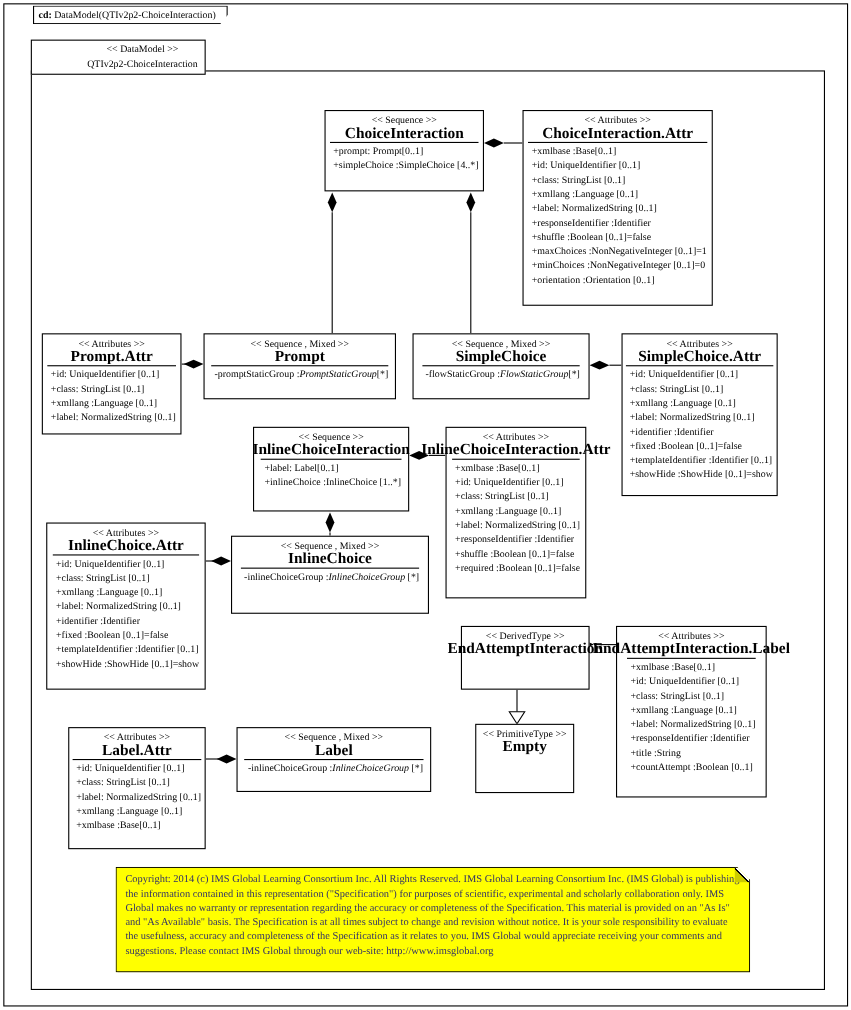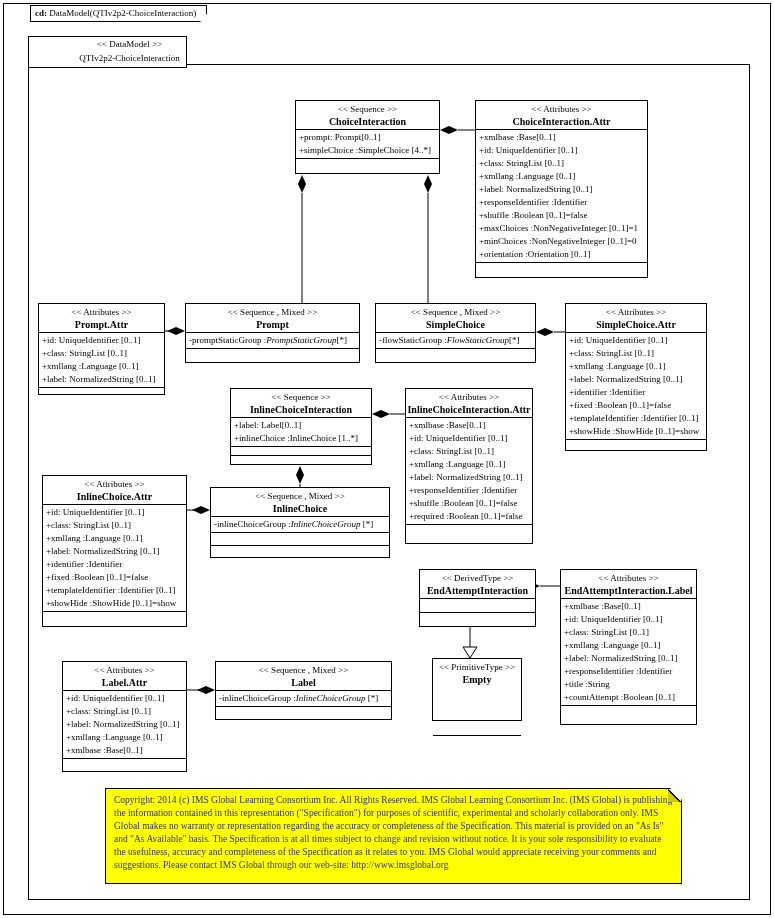--- a/index.html
+++ b/index.html
@@ -7,24 +7,24 @@
           font-family:"Liberation Serif","DejaVu Serif",serif;color:#000;}
   .outer-border{position:absolute;left:3px;top:3px;width:766px;height:910px;border:1px solid #000;}
   .frame-tab{position:absolute;left:30px;top:5px;height:15px;padding:0 10px 0 4px;background:#fff;
              border:1px solid #000;font-size:9px;line-height:14px;white-space:nowrap;
              clip-path:polygon(0 0,100% 0,100% 50%,96% 100%,0 100%);z-index:5;}
   .frame-tab b{font-weight:bold;}
   .inner-frame{position:absolute;left:28px;top:64px;width:720px;height:834px;border:1px solid #000;}
   .model-box{position:absolute;left:28px;top:36px;width:113px;height:30px;border:1px solid #000;
              background:#fff;z-index:4;text-align:center;font-size:9px;line-height:14px;padding-left:44px;}
   .cls{position:absolute;border:1px solid #000;background:#fff;display:flex;flex-direction:column;
-       z-index:3;box-sizing:border-box;}
+       z-index:3;box-sizing:border-box;align-items:center;}
   .hd{text-align:center;padding:2px 1px 1px 1px;}
   .st{font-size:9px;line-height:12px;white-space:nowrap;overflow:hidden;}
-  .nm{font-size:10px;line-height:13px;font-weight:bold;white-space:nowrap;overflow:hidden;}
+  .nm{font-size:14px;line-height:13px;font-weight:bold;white-space:nowrap;overflow:hidden;}
   .at{border-top:1px solid #000;padding:1px 0 1px 0;}
   .attr-line{font-size:9px;line-height:13px;padding-left:3px;white-space:nowrap;overflow:hidden;}
   .attr-line em{font-style:italic;}
   .emp{border-top:1px solid #000;flex:1;min-height:8px;}
   svg.connectors{position:absolute;left:0;top:0;z-index:2;pointer-events:none;}
   .note{position:absolute;left:105px;top:788px;width:575px;height:94px;background:#ffff00;
         border:1px solid #000;box-shadow:2px 2px 0 #9a9a9a;z-index:3;
         clip-path:polygon(0 0,calc(100% - 12px) 0,100% 12px,100% 100%,0 100%);}
   .note-text{font-size:9.5px;line-height:13px;color:#333366;padding:5px 8px;}
   .fold{position:absolute;top:0;right:0;width:13px;height:13px;

